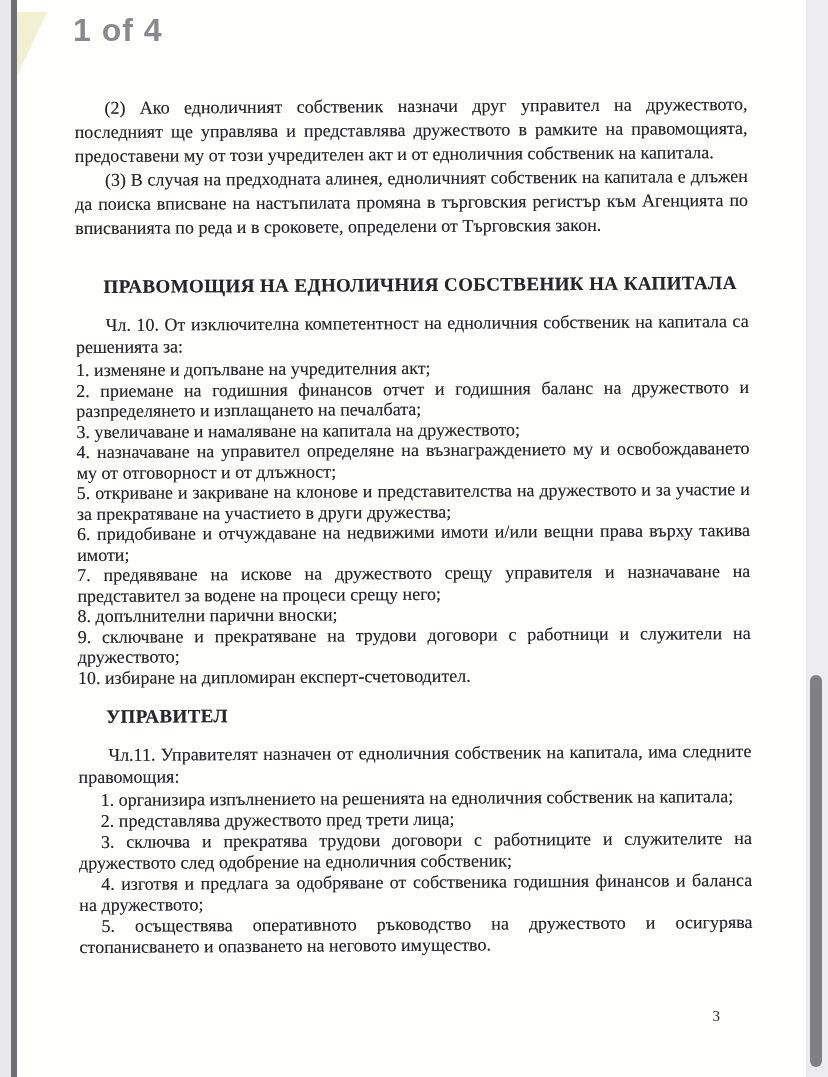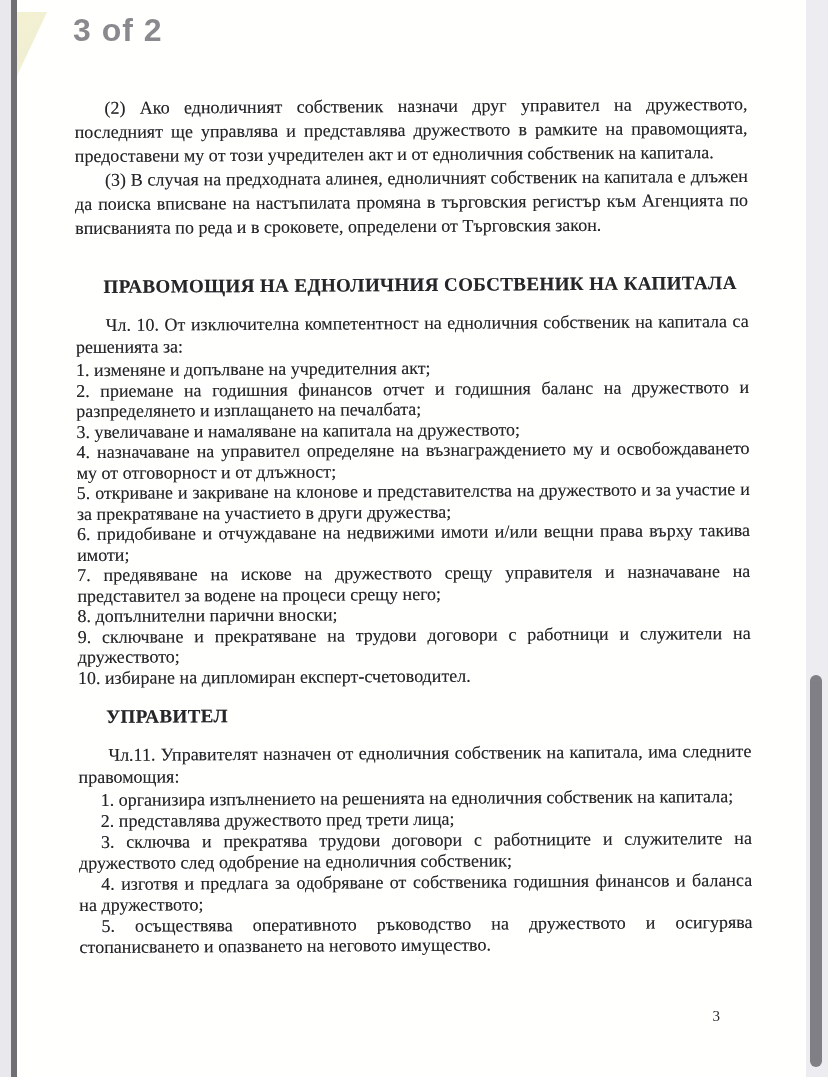--- a/index.html
+++ b/index.html
@@ -89,21 +89,21 @@
     top: 675px; height: 392px;
     background: #7f7f85;
     border-radius: 7px;
   }
 </style>
 </head>
 <body>
 
 <div class="page">
   <div class="corner-fold"></div>
-  <div class="page-indicator">3 of 2</div>
+  <div class="page-indicator">1 of 4</div>
 
   <div class="doc">
     <p class="para">(2) Ако едноличният собственик назначи друг управител на дружеството, последният ще управлява и представлява дружеството в рамките на правомощията, предоставени му от този учредителен акт и от едноличния собственик на капитала.</p>
     <p class="para">(3) В случая на предходната алинея, едноличният собственик на капитала е длъжен да поиска вписване на настъпилата промяна в търговския регистър към Агенцията по вписванията по реда и в сроковете, определени от Търговския закон.</p>
 
     <div class="sec-heading">ПРАВОМОЩИЯ НА ЕДНОЛИЧНИЯ СОБСТВЕНИК НА КАПИТАЛА</div>
     <p class="intro">Чл. 10. От изключителна компетентност на едноличния собственик на капитала са решенията за:</p>
     <div class="list1">
       <div class="item">1. изменяне и допълване на учредителния акт;</div>
       <div class="item">2. приемане   на годишния финансов отчет и годишния баланс на дружеството и разпределянето и изплащането на печалбата;</div>

